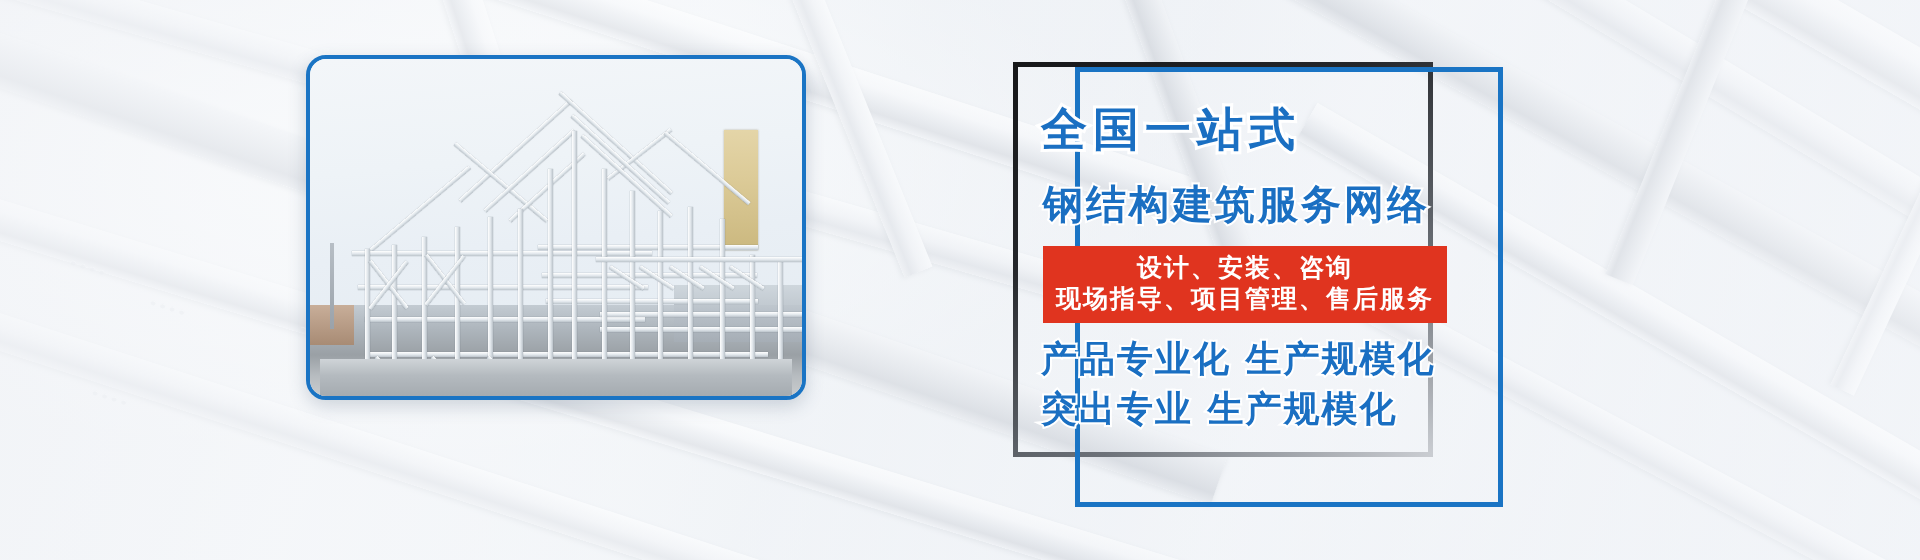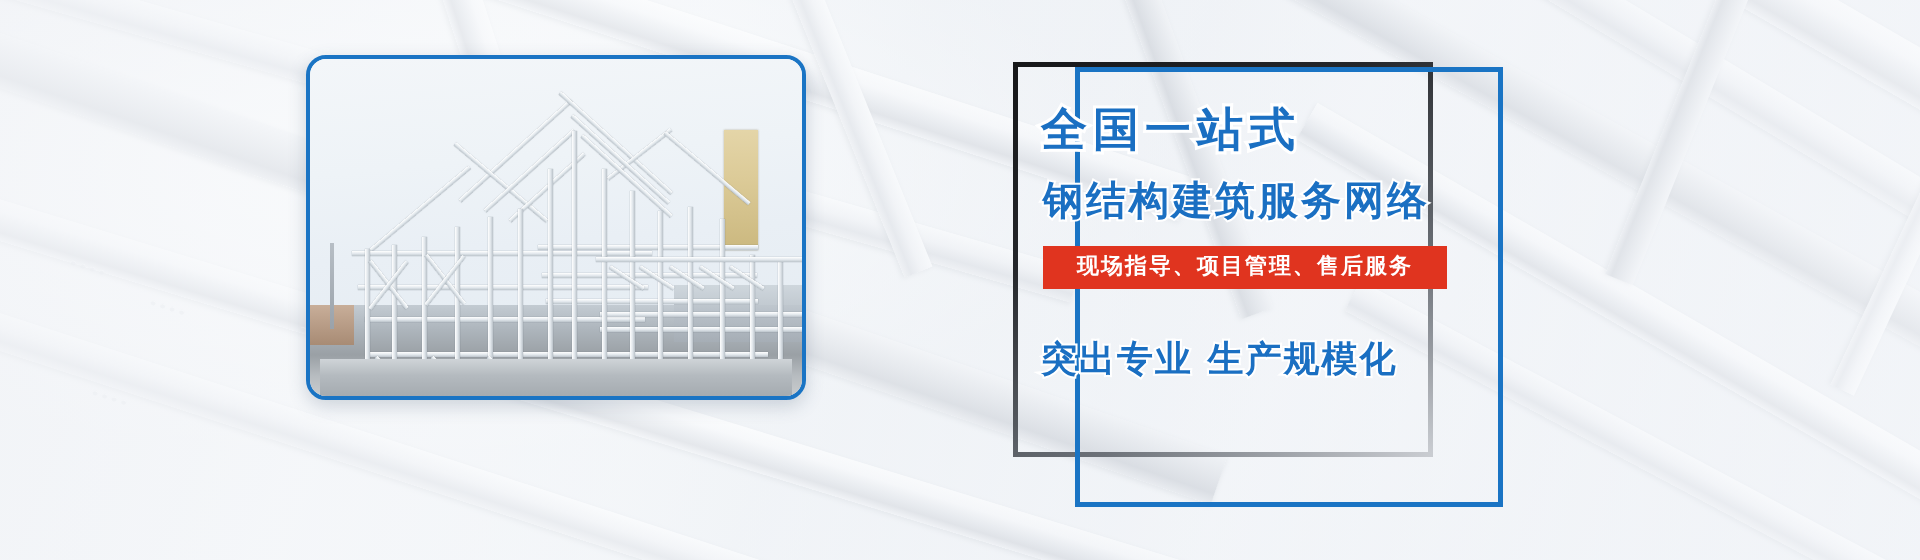--- a/index.html
+++ b/index.html
@@ -136,35 +136,34 @@
   }
   .subline {
     position:absolute; left:30px; top:122px;
     font-size:40px; line-height:1;
     font-weight:bold;
     letter-spacing:3px;
     color:#1a6fc2;
     -webkit-text-stroke:4px #ffffff;
     paint-order:stroke fill;
     white-space:nowrap;
-    font-family:Liberation Mono, monospace;
   }
 
   .redbox {
     position:absolute; left:30px; top:184px;
     width:404px; padding:7px 0 9px 0;
     background:#e0341f;
     text-align:center;
   }
   .redbox .rl {
     color:#ffffff; font-weight:bold; white-space:nowrap;
     letter-spacing:2px;
   }
   .redbox .rl1 { font-size:25px; line-height:1.22; }
-  .redbox .rl2 { font-size:22px; line-height:1.22; }
+  .redbox .rl2 { font-size:25px; line-height:1.22; }
 
   .taglines { position:absolute; left:28px; top:272px; }
   .tag {
     font-size:36px; line-height:1.38;
     font-weight:bold;
     letter-spacing:2px;
     color:#1a6fc2;
     -webkit-text-stroke:4px #ffffff;
     paint-order:stroke fill;
     white-space:nowrap;
@@ -323,23 +322,25 @@
   <div class="panel">
     <div class="frame-dark"></div>
     <div class="frame-blue"></div>
 
     <div class="panel-body">
       <div class="headline">全国一站式</div>
 
       <div class="subline">钢结构建筑服务网络</div>
 
       <div class="redbox">
+        <div class="rl rl1">设计、安装、咨询</div>
         <div class="rl rl2">现场指导、项目管理、售后服务</div>
       </div>
 
       <div class="taglines">
+        <div class="tag">产品专业化  生产规模化</div>
         <div class="tag">突出专业  生产规模化</div>
       </div>
     </div>
   </div>
 
 
 </div>
 
 </body></html>

